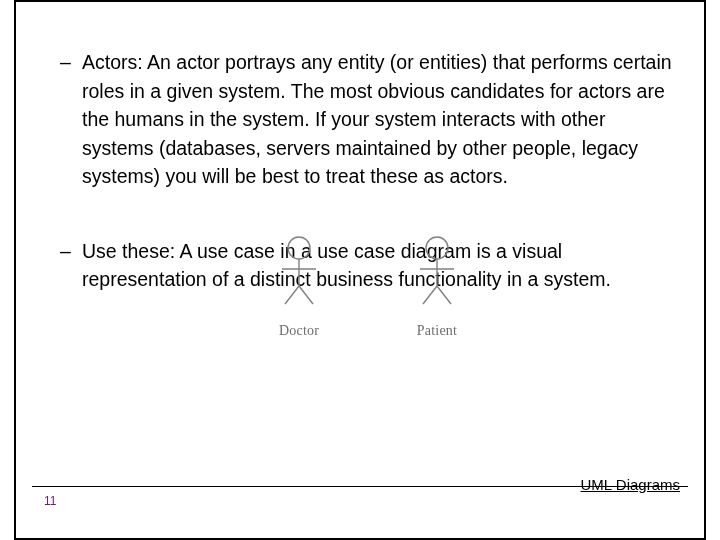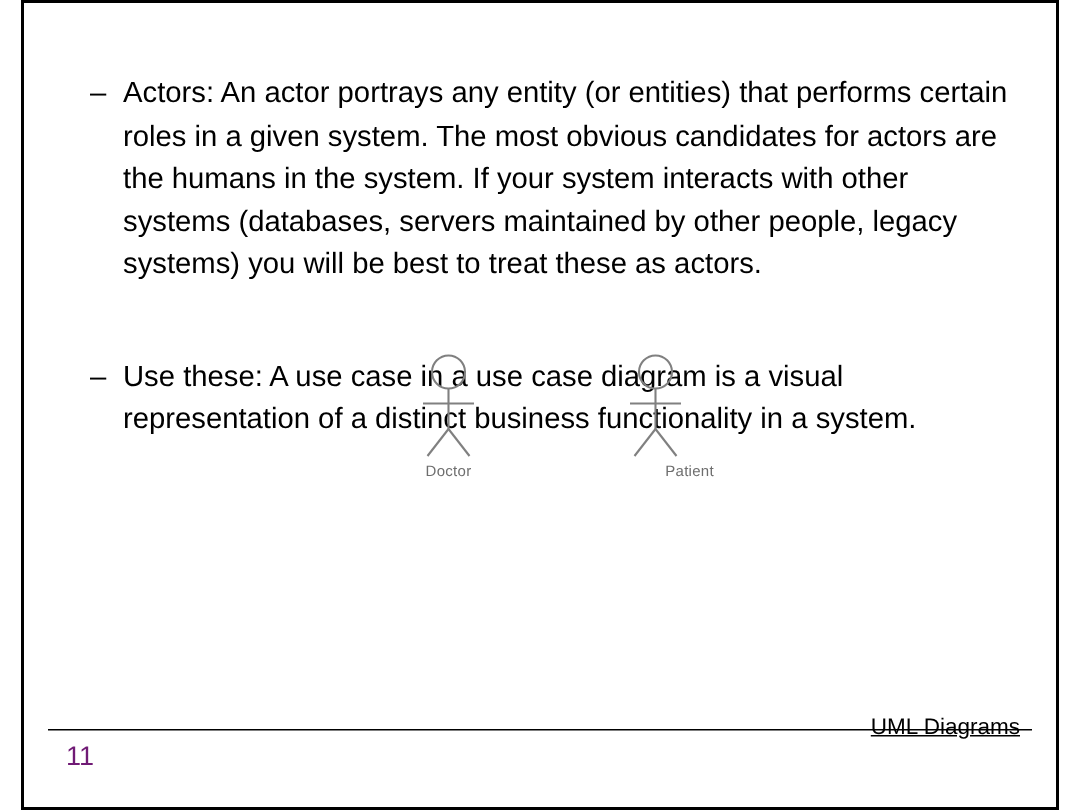--- a/index.html
+++ b/index.html
@@ -93,46 +93,46 @@
     top: 236px;
     width: 240px;
     height: 94px;
   }
   .actor {
     position: absolute;
     width: 78px;
     text-align: center;
   }
   .actor.doctor { left: 10px; top: 0; }
-  .actor.patient { left: 148px; top: 0; text-align: right; }
+  .actor.patient { left: 148px; top: 0; }
 
   .actor svg { display: block; margin: 0 auto; }
 
   .actor-label {
-    font-size: 10px;
+    font-size: 14px;
     color: #6e6e6e;
-    font-family: Liberation Sans, sans-serif;
-    margin-top: 1px;
+    font-family: Liberation Serif, serif;
+    margin-top: 15px;
     letter-spacing: 0.2px;
   }
 
   
   .footer-line {
     position: absolute;
     left: 32px;
     top: 486px;
     width: 656px;
     height: 1px;
     background: #000000;
   }
   .page-num {
     position: absolute;
     left: 44px;
     top: 494px;
-    font-size: 18px;
+    font-size: 12px;
     color: #701a75;
   }
   .footer-right {
     position: absolute;
     right: 40px;
     top: 476px;
     font-size: 15px;
     color: #000000;
     text-decoration: underline;
   }

